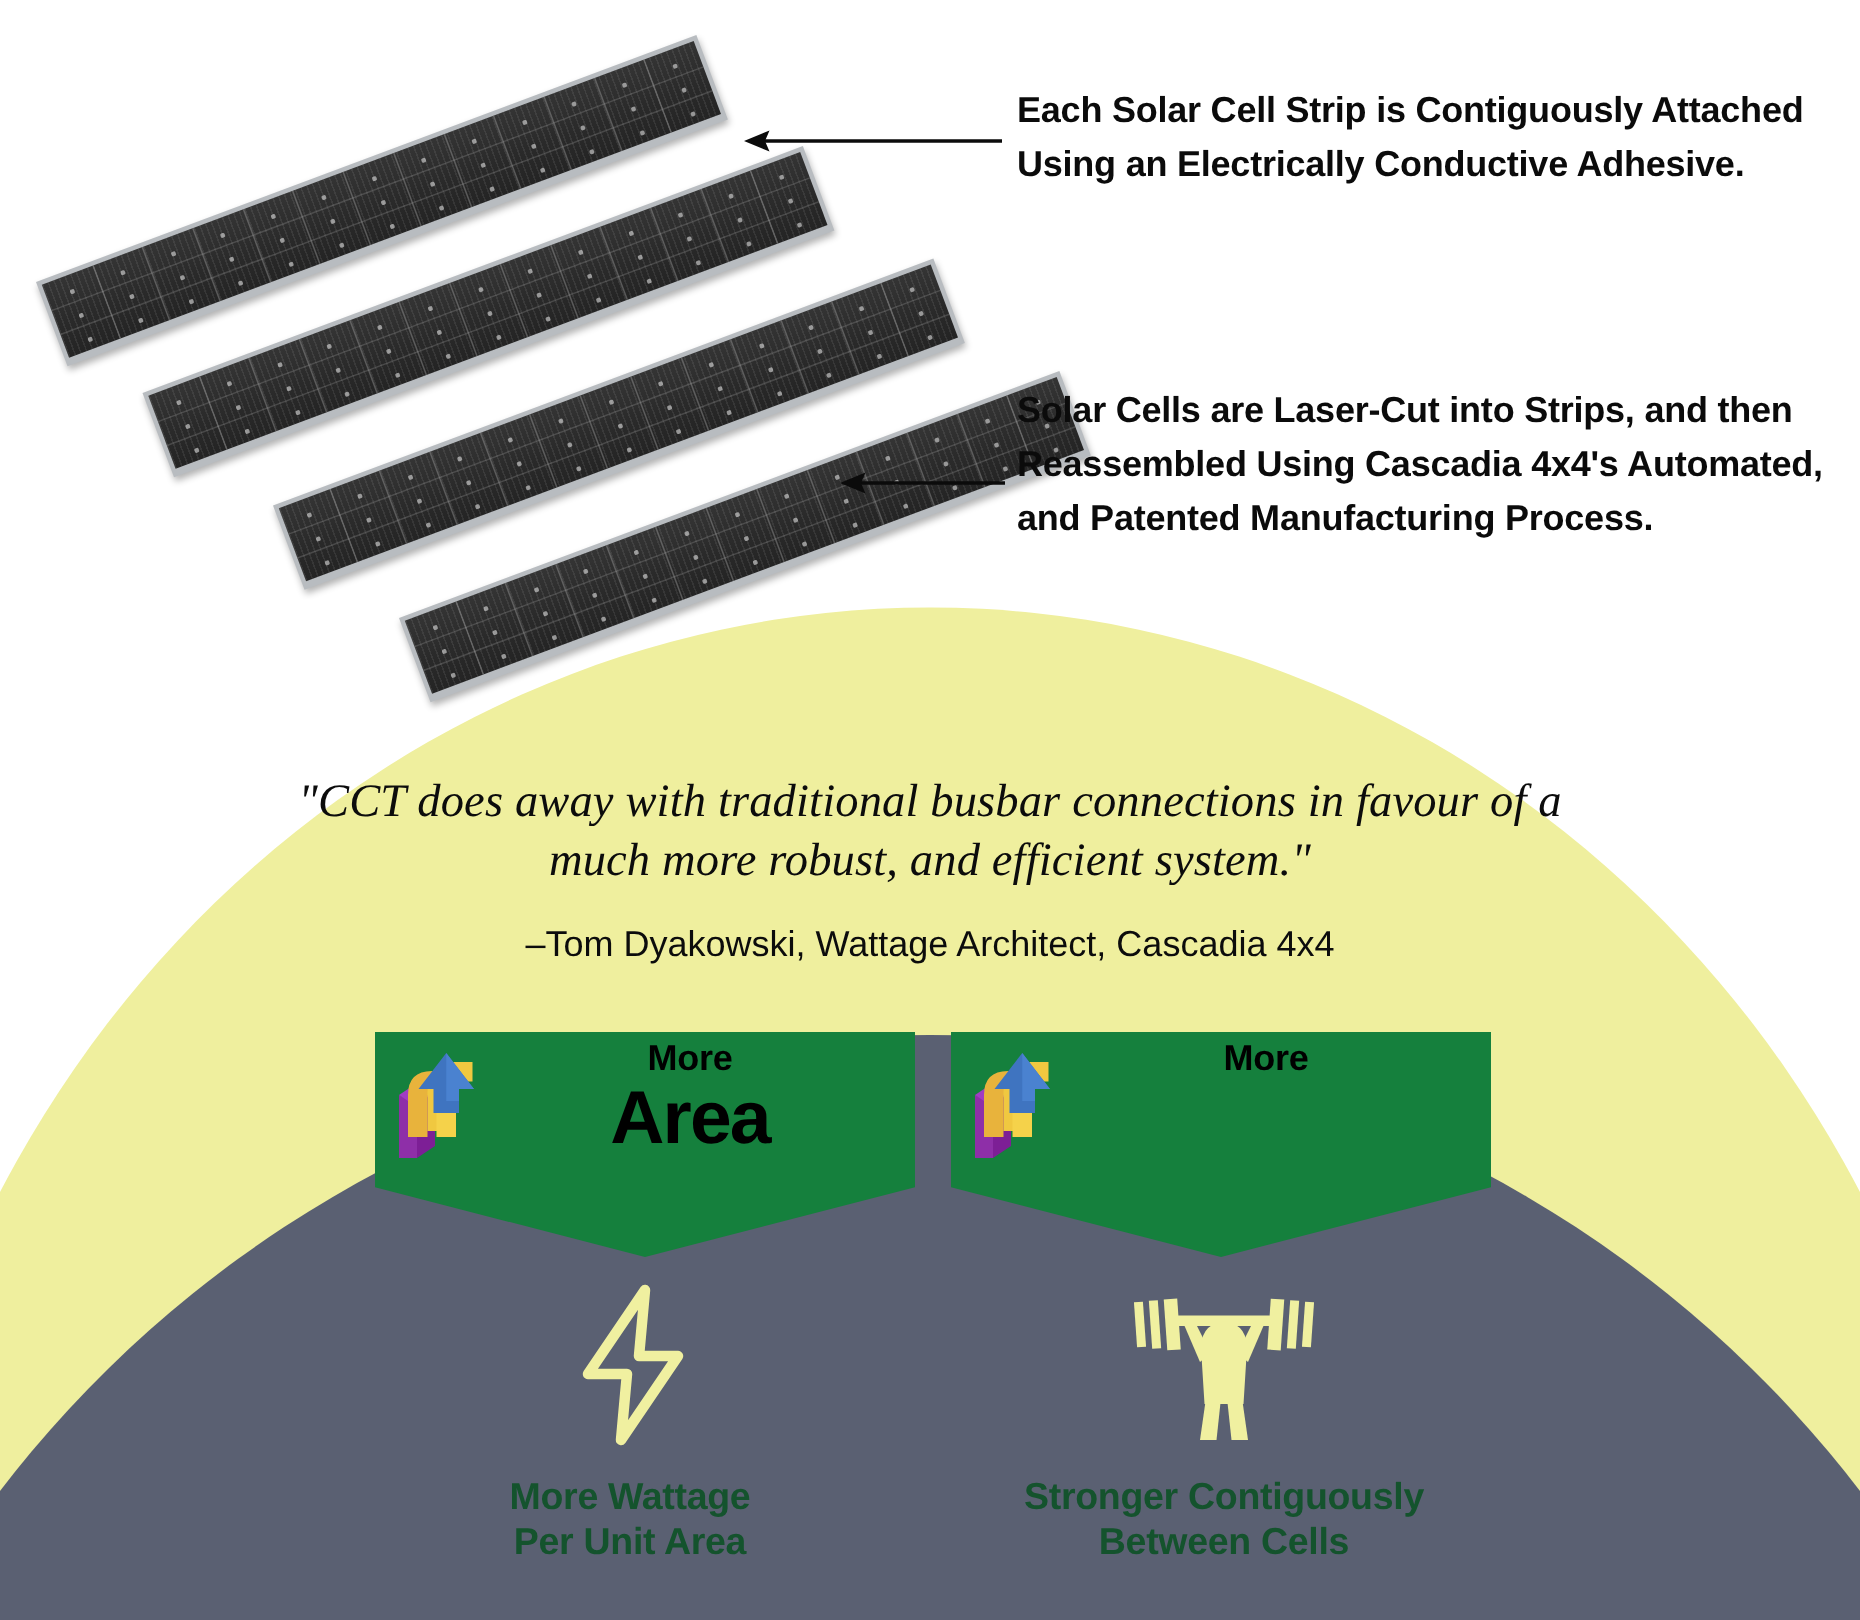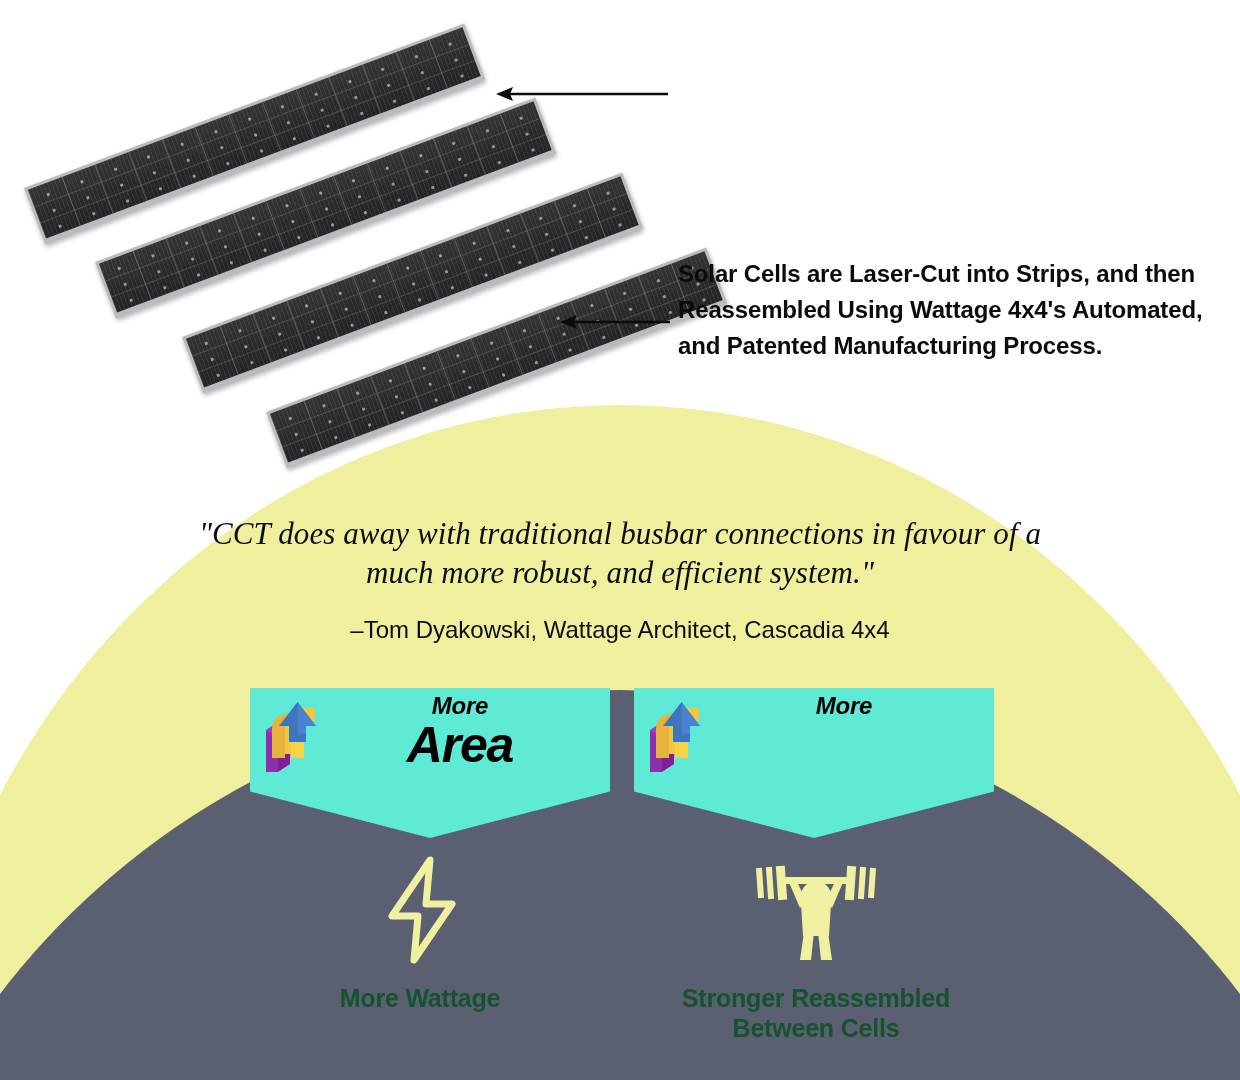--- a/index.html
+++ b/index.html
@@ -103,24 +103,24 @@
     margin-top:24px;
     font-family:"Liberation Sans", sans-serif;
     font-size:24px;
     color:#0c0c0c;
   }
 
   
   .banner {
     position:absolute; z-index:7;
     width:360px; height:150px;
-    background:#5eead4;
+    background:#15803d;
     -webkit-clip-path: polygon(0 0, 100% 0, 100% 69%, 50% 100%, 0 69%);
     clip-path: polygon(0 0, 100% 0, 100% 69%, 50% 100%, 0 69%);
-    display:flex; align-items:flex-start;font-style:italic;
+    display:flex; align-items:flex-start;
   }
   #banner-power      { left:250px; top:688px; }
   #banner-durability { left:634px; top:688px; }
 
   .banner-icon {
     width:62px; height:78px;
     margin:12px 0 0 8px;
     flex:0 0 auto;
   }
   .banner-labels {
@@ -409,21 +409,22 @@
   <svg class="arrow" id="arrow-1" width="172" height="24" viewBox="0 0 172 24">
     <line x1="14" y1="12" x2="172" y2="12" stroke="#0b0b0b" stroke-width="2.4"></line>
     <polygon points="0,12 17,5 14,12 17,19" fill="#0b0b0b"></polygon>
   </svg>
 
   <svg class="arrow" id="arrow-2" width="110" height="24" viewBox="0 0 110 24">
     <line x1="14" y1="12" x2="110" y2="12" stroke="#0b0b0b" stroke-width="2.4"></line>
     <polygon points="0,12 17,5 14,12 17,19" fill="#0b0b0b"></polygon>
   </svg>
 
-  <div class="callout" id="callout-2">Solar Cells are Laser-Cut into Strips, and then Reassembled Using Wattage 4x4's Automated, and Patented Manufacturing Process.</div>
+  <div class="callout" id="callout-1">Each Solar Cell Strip is Contiguously Attached Using an Electrically Conductive Adhesive.</div>
+  <div class="callout" id="callout-2">Solar Cells are Laser-Cut into Strips, and then Reassembled Using Cascadia 4x4's Automated, and Patented Manufacturing Process.</div>
 
   <div id="quote-block">
     <div id="quote-text">"CCT does away with traditional busbar connections in favour of a much more robust, and efficient system."</div>
     <div id="quote-attrib">–Tom Dyakowski, Wattage Architect, Cascadia 4x4</div>
   </div>
 
   <div class="banner" id="banner-power">
     <svg class="banner-icon" viewBox="0 0 62 78">
       <path d="M8 30 L8 72 L20 72 L20 36 Z" fill="#8e2fa8"></path>
       <path d="M8 30 L20 22 L32 30 L20 38 Z" fill="#a23cc4"></path>
@@ -457,20 +458,21 @@
   </div>
 
   <div class="feature" id="feature-power">
     <div class="feature-icon">
       <svg width="92" height="108" viewBox="0 0 92 108">
         <path d="M56 4 L18 60 L44 60 L40 104 L78 48 L52 48 Z" fill="none" stroke="#f0f0a0" stroke-width="7" stroke-linejoin="round" stroke-linecap="round"></path>
       </svg>
     </div>
     <div class="feature-caption">
       <div>More Wattage</div>
+      <div>Per Unit Area</div>
     </div>
   </div>
 
   <div class="feature" id="feature-durability">
     <div class="feature-icon">
       <svg width="122" height="104" viewBox="0 0 122 104">
         <g fill="#f0f0a0">
 
           <rect x="2" y="10" width="6" height="30" transform="rotate(-4 5 25)"></rect>
           <rect x="12" y="9" width="6" height="32" transform="rotate(-4 15 25)"></rect>
@@ -488,18 +490,18 @@
           <path d="M89 22 L81 22 L70 44 L77 50 Z"></path>
 
           <path d="M46 46 L76 46 L74 78 L48 78 Z"></path>
 
           <path d="M49 74 L59 74 L56 102 L45 102 Z"></path>
           <path d="M63 74 L73 74 L77 102 L66 102 Z"></path>
         </g>
       </svg>
     </div>
     <div class="feature-caption">
-      <div>Stronger Reassembled</div>
+      <div>Stronger Contiguously</div>
       <div>Between Cells</div>
     </div>
   </div>
 
 </div>
 
 </body></html>

